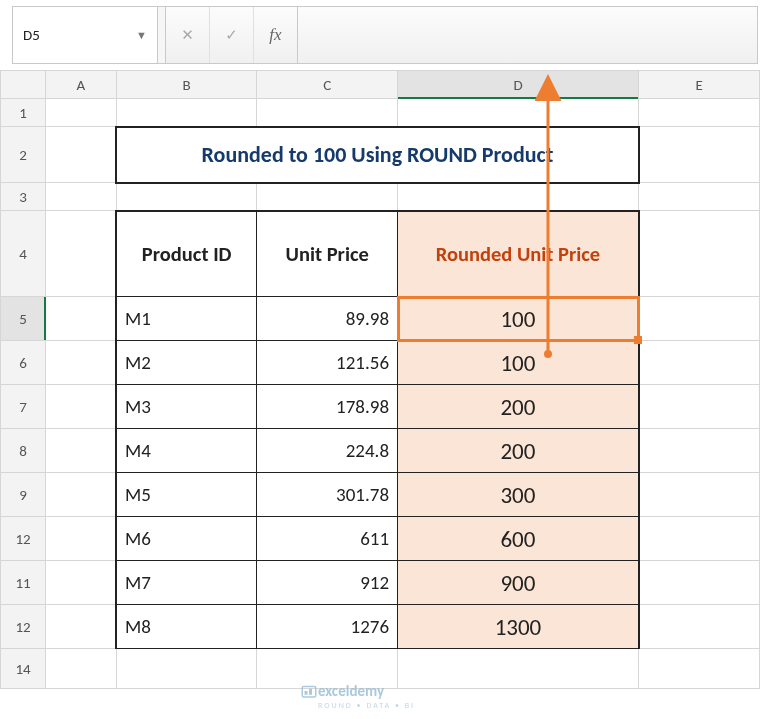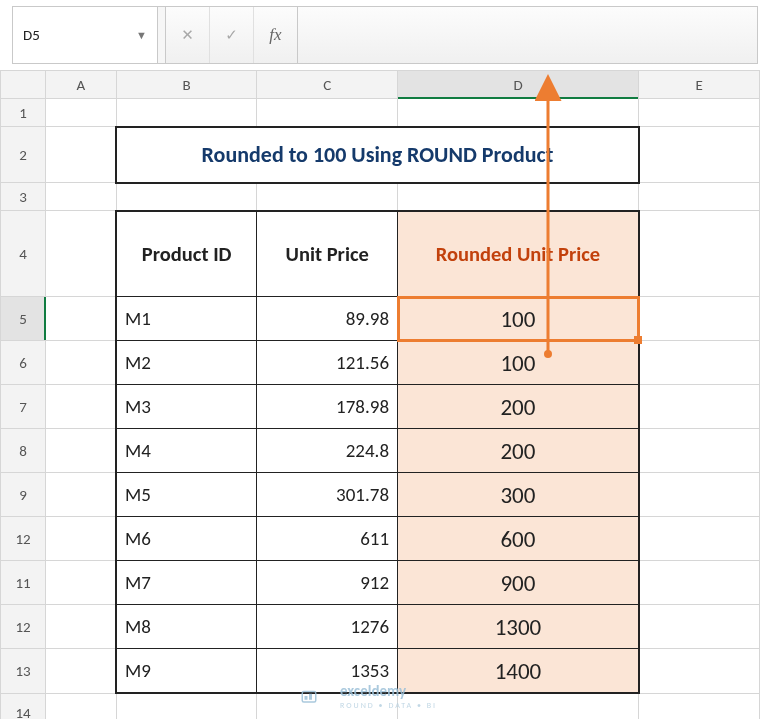--- a/index.html
+++ b/index.html
@@ -194,22 +194,22 @@
   svg.anno {
     position:absolute;
     pointer-events:none;
     z-index:20;
   }
 
   
   .watermark {
     position:absolute;
     display:flex;
-    align-items:center;
-    gap:22px;
+    align-items:flex-start;
+    gap:0;
     color:#9cc0d8;
     font-size:15px;
     font-weight:600;
     opacity:0.85;
     left:300px;
     top:682px;
   }
   .watermark .sub { font-size:8px; letter-spacing:2px; color:#b7d1e1; font-weight:500;}
   .wm-icon {
     width:18px;height:18px;
@@ -338,28 +338,20 @@
       <td></td>
     </tr>
     <tr class="data">
       <th>12</th>
       <td></td>
       <td class="bb pid bb-left">M8</td>
       <td class="bb price">1276</td>
       <td class="bb rounded-col bb-right">1300</td>
       <td></td>
     </tr>
-    <tr class="data">
-      <th>13</th>
-      <td></td>
-      <td class="bb pid bb-left bb-bottom">M9</td>
-      <td class="bb price bb-bottom">1353</td>
-      <td class="bb rounded-col bb-right bb-bottom">1400</td>
-      <td></td>
-    </tr>
     <tr class="r14">
       <th>14</th>
       <td></td>
           <td></td>
           <td></td>
           <td></td>
           <td></td>
     </tr>
   </tbody>
 </table>

